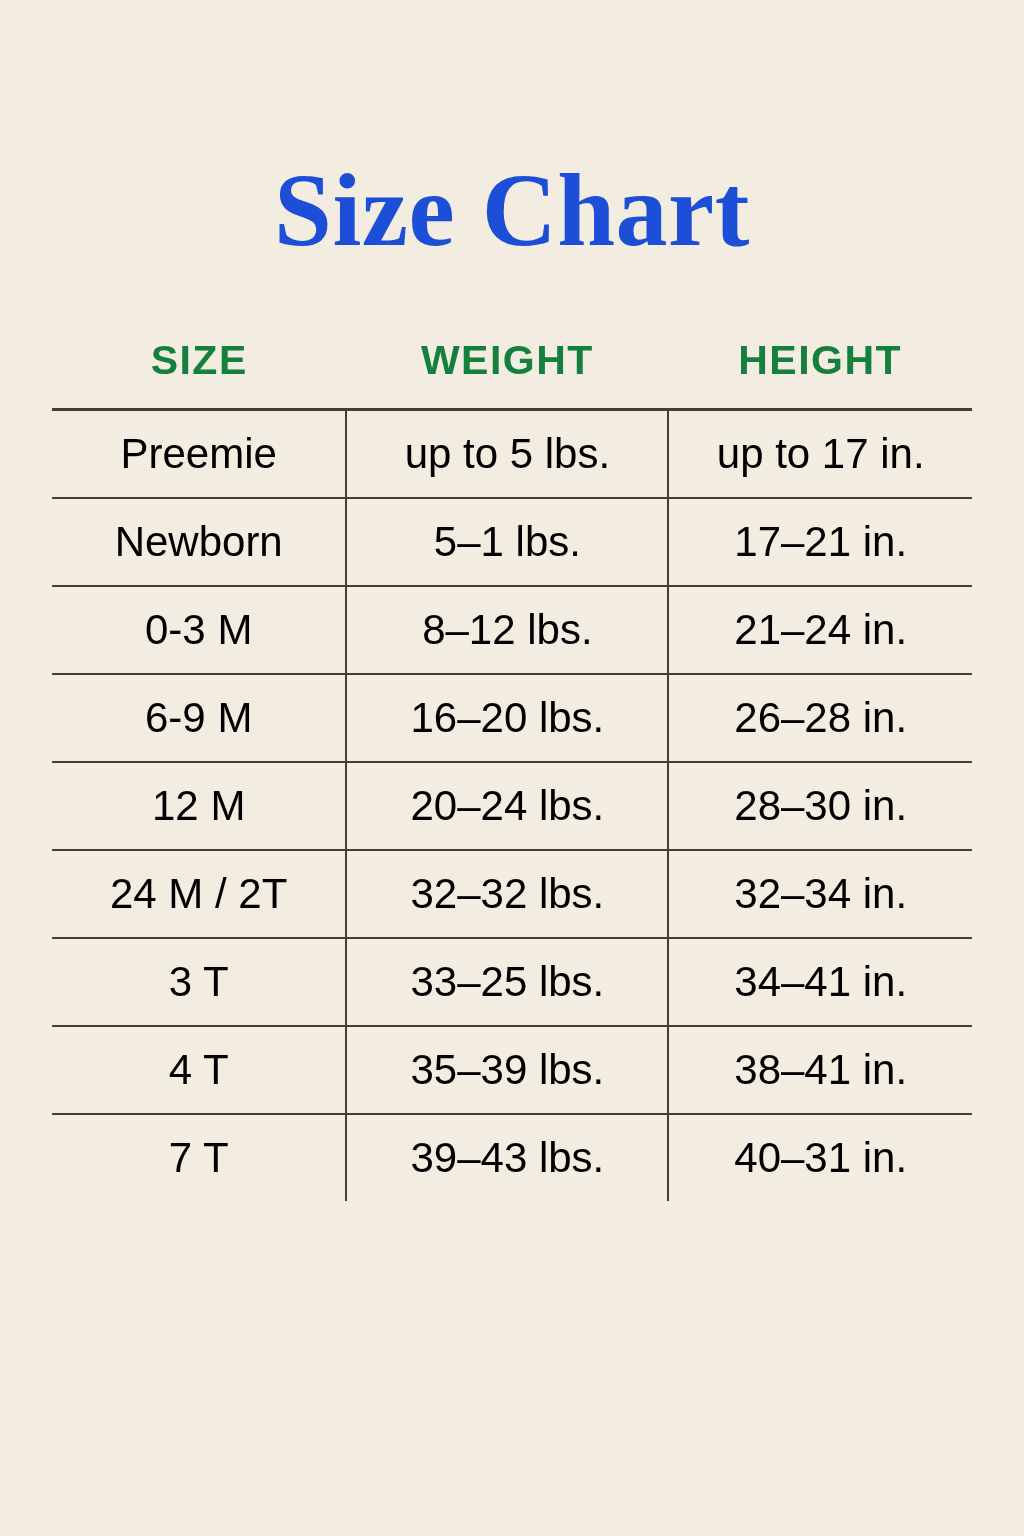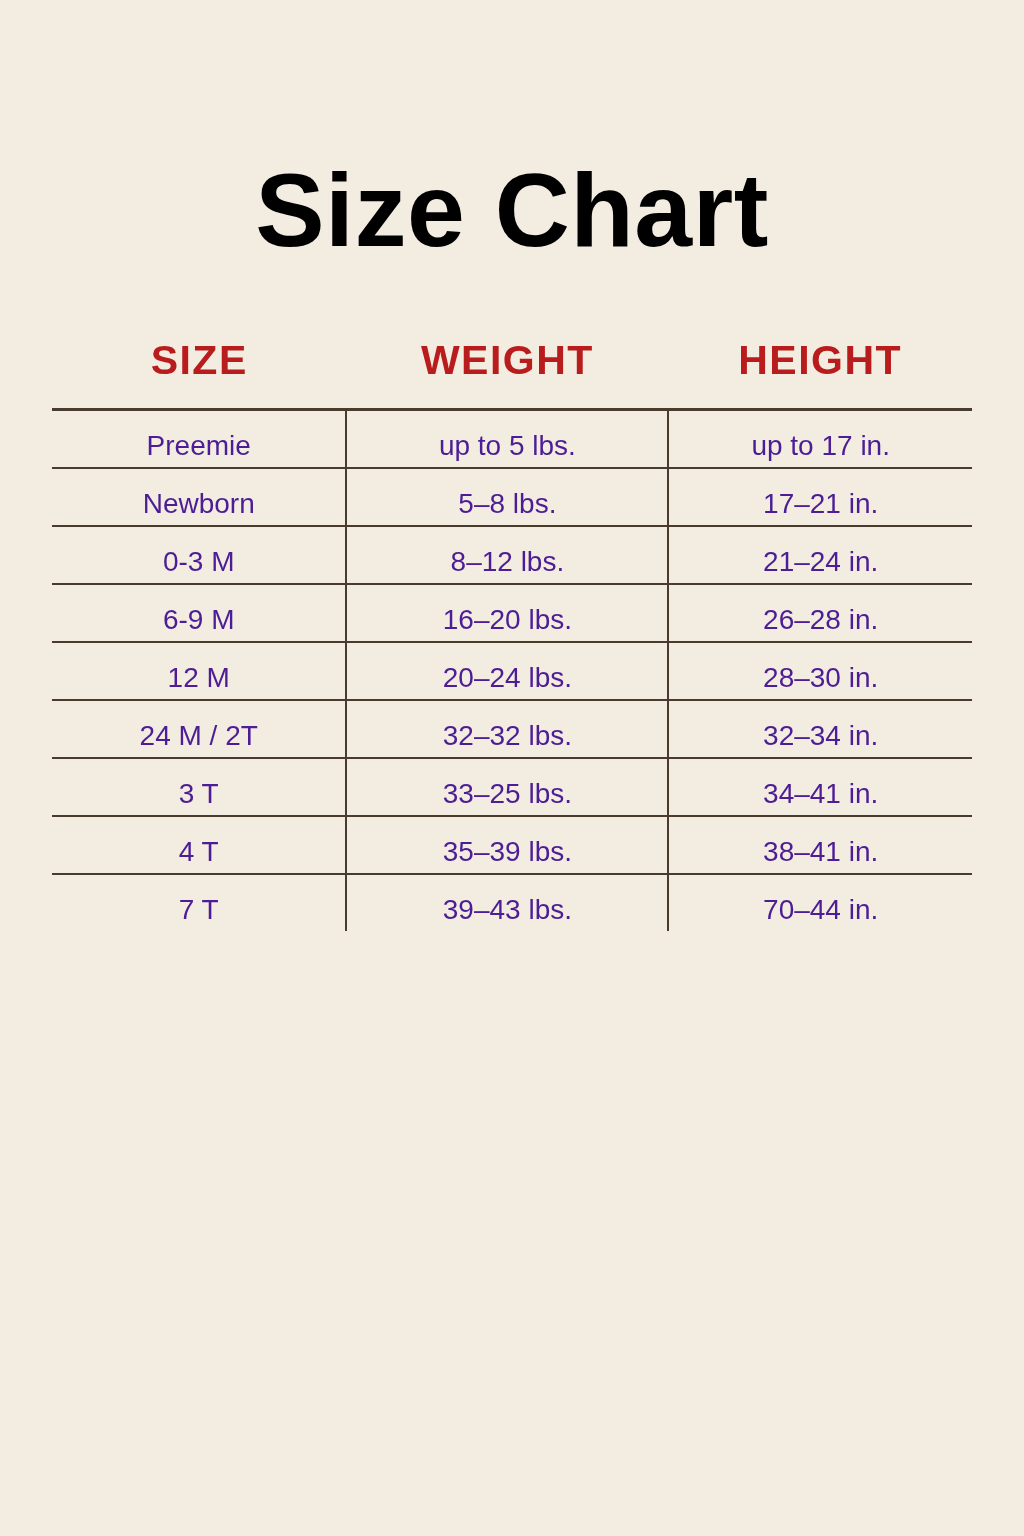--- a/index.html
+++ b/index.html
@@ -15,50 +15,50 @@
     overflow: hidden;
   }
   .page {
     position: relative;
     width: 1024px;
     height: 1536px;
     box-sizing: border-box;
     padding: 0 52px;
   }
   .title {
-    font-family: Liberation Sans, sans-serif;
+    font-family: Liberation Serif, serif;
     font-weight: bold;
     font-size: 104px;
     line-height: 1;
     text-align: center;
-    color: #000000;
+    color: #1d4ed8;
     letter-spacing: 0.5px;
     padding-top: 88px;
   }
   table.size-chart {
     width: 100%;
     border-collapse: collapse;
     margin-top: 74px;
     table-layout: fixed;
   }
   table.size-chart th {
     font-size: 41px;
     font-weight: bold;
     letter-spacing: 1.5px;
-    color: #b91c1c;
+    color: #15803d;
     padding-bottom: 24px;
     text-align: center;
     border-bottom: 3px solid #4a3c2d;
   }
   table.size-chart td {
-    font-size: 28px;
+    font-size: 42px;
     font-weight: 400;
-    color: #4c1d95;
+    color: #000000;
     text-align: center;
-    padding: 19px 0 5px 0;
+    padding: 19px 0 19px 0;
     border-bottom: 2.5px solid #4a3c2d;
   }
   table.size-chart tbody tr:last-child td {
     border-bottom: none;
   }
   table.size-chart td.c-size {
     border-right: 2.5px solid #4a3c2d;
   }
   table.size-chart td.c-weight {
     border-right: 2.5px solid #4a3c2d;
@@ -94,21 +94,21 @@
       </tr>
     </thead>
     <tbody>
       <tr>
         <td class="c-size">Preemie</td>
         <td class="c-weight">up to 5 lbs.</td>
         <td class="c-height">up to 17 in.</td>
       </tr>
       <tr>
         <td class="c-size">Newborn</td>
-        <td class="c-weight">5–8 lbs.</td>
+        <td class="c-weight">5–1 lbs.</td>
         <td class="c-height">17–21 in.</td>
       </tr>
       <tr>
         <td class="c-size">0-3 M</td>
         <td class="c-weight">8–12 lbs.</td>
         <td class="c-height">21–24 in.</td>
       </tr>
       <tr>
         <td class="c-size">6-9 M</td>
         <td class="c-weight">16–20 lbs.</td>
@@ -130,18 +130,18 @@
         <td class="c-height">34–41 in.</td>
       </tr>
       <tr>
         <td class="c-size">4 T</td>
         <td class="c-weight">35–39 lbs.</td>
         <td class="c-height">38–41 in.</td>
       </tr>
       <tr>
         <td class="c-size">7 T</td>
         <td class="c-weight">39–43 lbs.</td>
-        <td class="c-height">70–44 in.</td>
+        <td class="c-height">40–31 in.</td>
       </tr>
     </tbody>
   </table>
 
 </div>
 
 </body></html>

